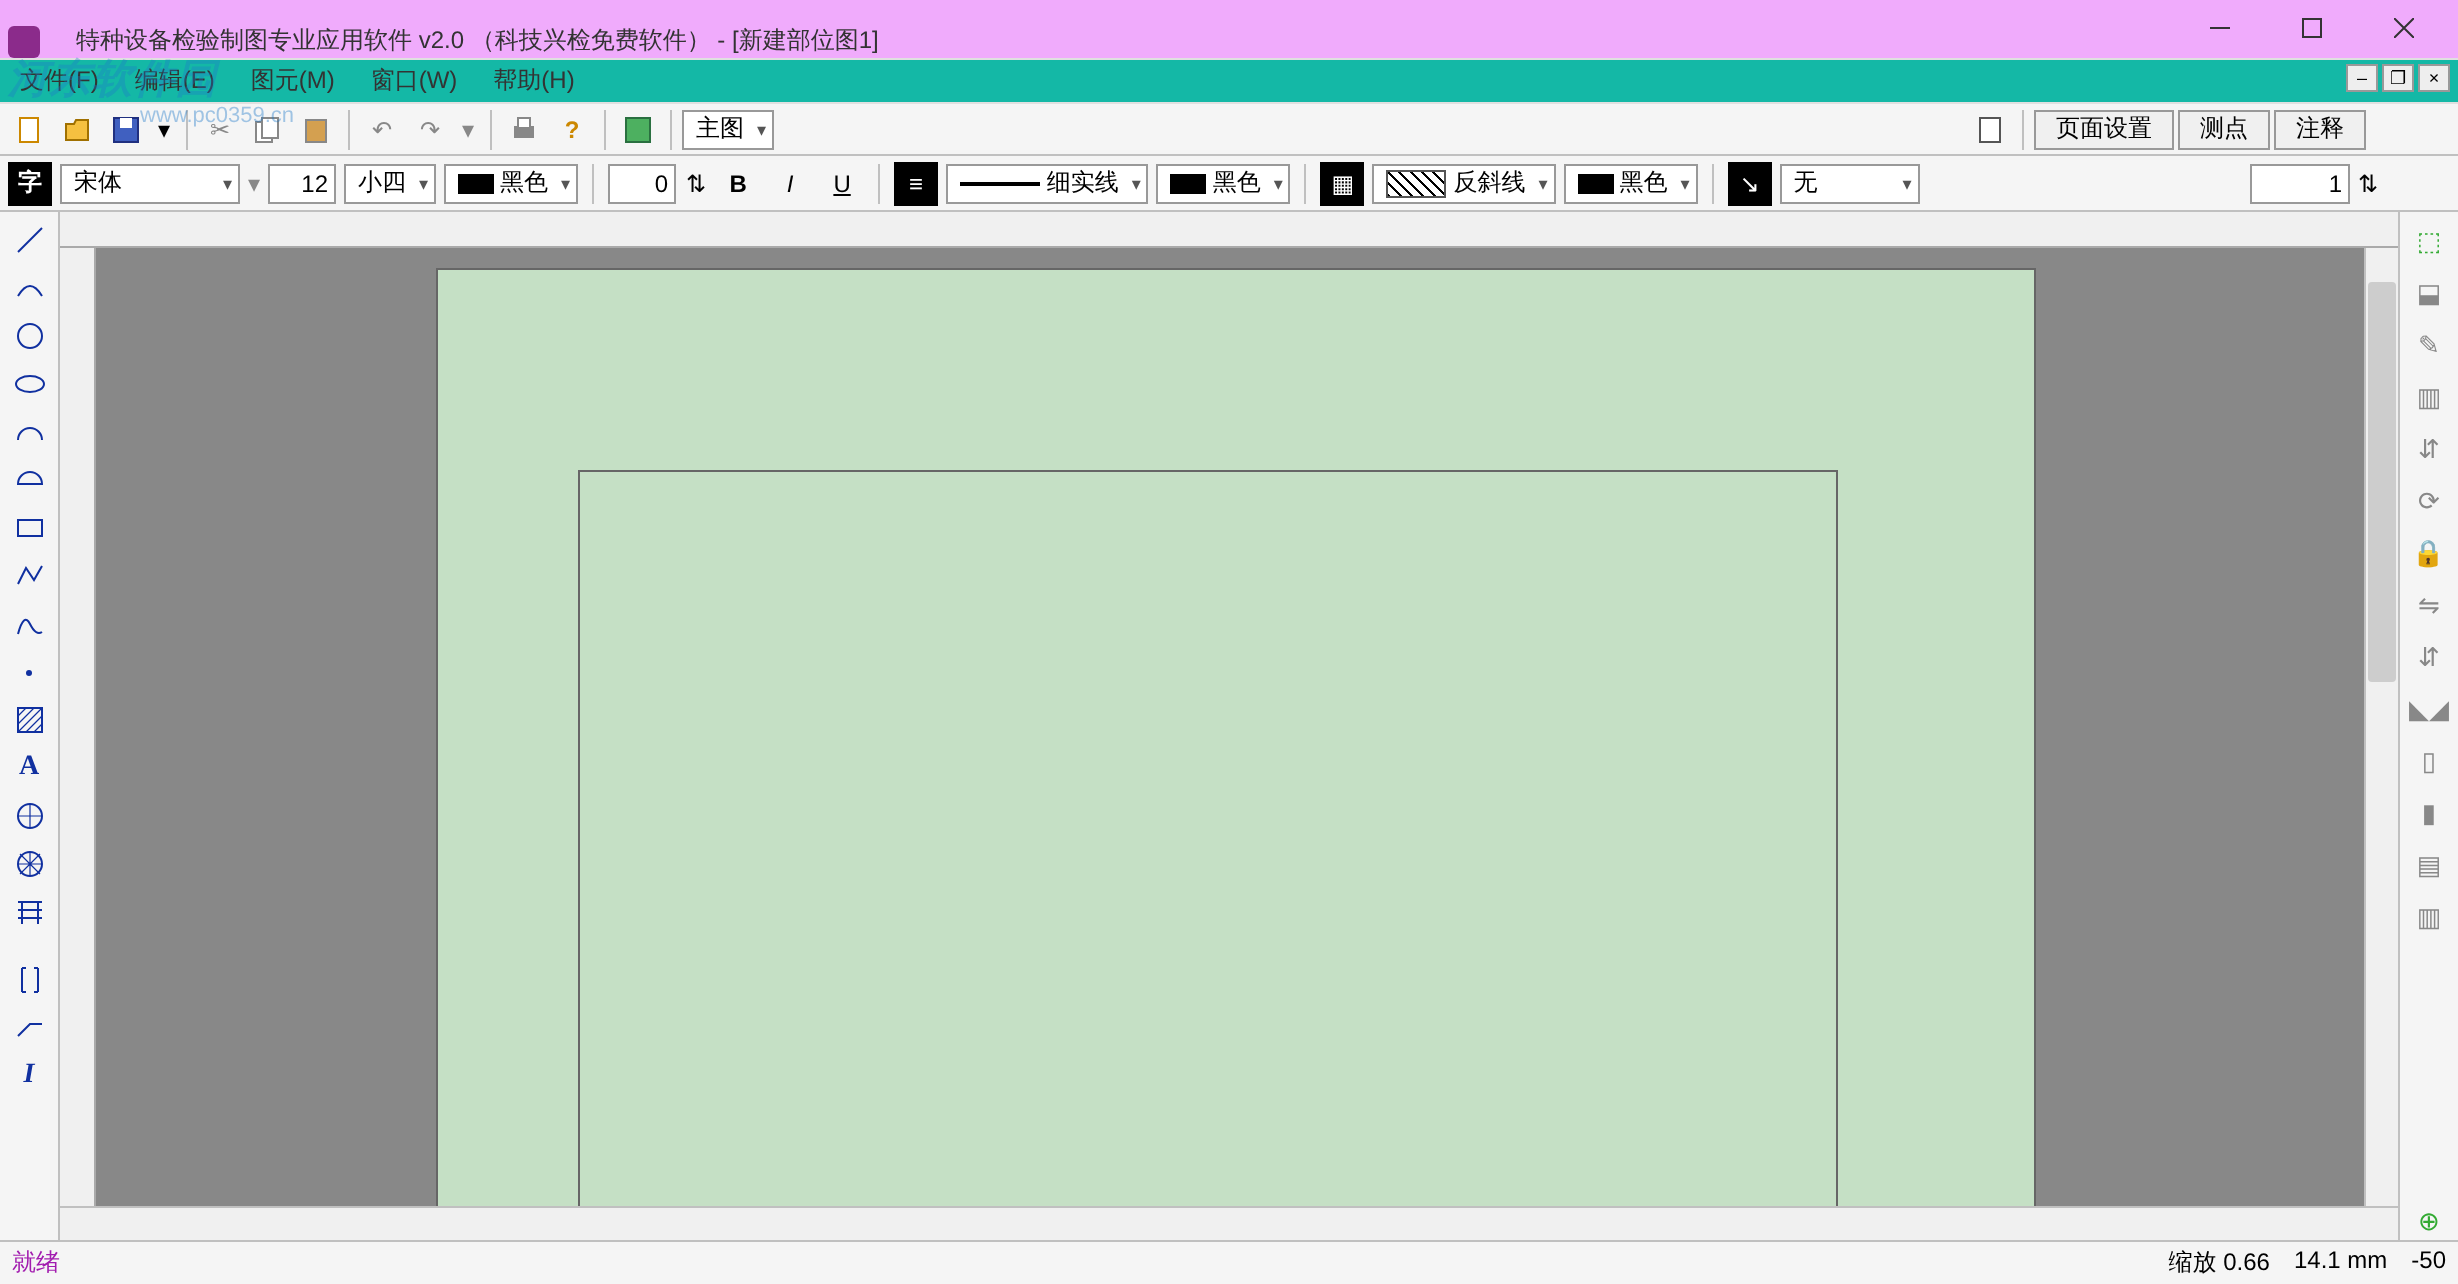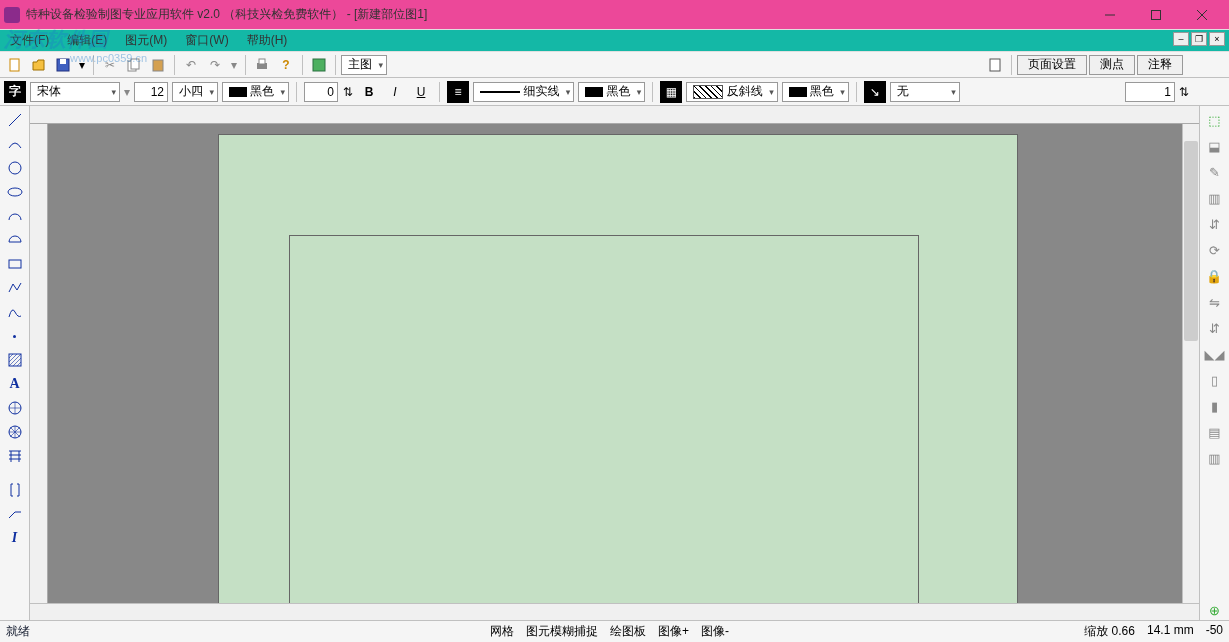--- a/index.html
+++ b/index.html
@@ -1,18 +1,18 @@
 <!DOCTYPE html>
 <html><head>
 <meta charset="utf-8">
 <style>
 * { margin: 0; padding: 0; box-sizing: border-box; font-family: "Microsoft YaHei", sans-serif; font-size: 12px; }
 body { width: 1229px; height: 642px; background: #fff; overflow: hidden; display: flex; flex-direction: column; }
 
-.titlebar { height: 30px; background: #ec4899; display: flex; align-items: center; padding: 0 4px; border-bottom: 1px solid #e0e0e0; }
+.titlebar { height: 30px; background: #f0abfc; display: flex; align-items: flex-end; padding: 0 4px; border-bottom: 1px solid #e0e0e0; gap: 12px; }
 .titlebar .ti { width: 16px; height: 16px; background: #8b2b8b; border-radius: 3px; margin-right: 6px; }
 .titlebar .title { flex: 1; color: #333; }
 .winbtns { display: flex; gap: 0; }
 .winbtn { width: 46px; height: 30px; display: flex; align-items: center; justify-content: center; color: #333; }
 
 .menubar { height: 22px; background: #14b8a6; display: flex; align-items: center; padding: 0 6px; gap: 10px; border-bottom: 1px solid #e0e0e0; position: relative; }
 .menuitem { color: #333; padding: 2px 4px; }
 .mdibtns { position: absolute; right: 4px; top: 2px; display: flex; gap: 2px; }
 .mdib { width: 16px; height: 14px; border: 1px solid #999; background: #eee; font-size: 9px; display: flex; align-items: center; justify-content: center; }
 
@@ -42,21 +42,21 @@
 .cvrow { flex: 1; display: flex; min-height: 0; }
 .rulerV { width: 18px; background: #f0f0f0; border-right: 1px solid #aaa; }
 .canvas { flex: 1; background: #888; position: relative; overflow: hidden; }
 .page { position: absolute; left: 170px; top: 10px; width: 800px; height: 580px; background: #c5e0c5; border: 1px solid #666; }
 .inner { position: absolute; left: 70px; top: 100px; width: 630px; height: 480px; border: 1.5px solid #666; }
 .scrollV { width: 17px; background: #f0f0f0; border-left: 1px solid #c0c0c0; position: relative; }
 .scrollV .thumb { position: absolute; top: 17px; left: 1px; right: 1px; height: 200px; background: #cdcdcd; border-radius: 2px; }
 .scrollH { height: 17px; background: #f0f0f0; border-top: 1px solid #c0c0c0; display: flex; }
 
 .status { height: 22px; background: #f5f5f5; border-top: 1px solid #c0c0c0; display: flex; align-items: center; padding: 0 6px; }
-.status .sl { color: #0f172a; }
+.status .sl { color: #a21caf; }
 .status .sc { position: absolute; left: 490px; display: flex; gap: 12px; }
 .status .sr { margin-left: auto; display: flex; gap: 12px; }
 
 .watermark { position: absolute; top: 26px; left: 4px; font-size: 20px; font-weight: bold; font-style: italic; color: rgba(30,120,200,0.35); pointer-events: none; z-index: 100; letter-spacing: 1px; }
 .watermark2 { position: absolute; top: 52px; left: 70px; font-size: 11px; color: rgba(30,120,200,0.4); pointer-events: none; z-index: 100; }
 
 svg { display: block; }
 </style>
 </head>
 <body>
@@ -321,25 +321,18 @@
     <div class="rtb">▮</div>
     <div class="rtb">▤</div>
     <div class="rtb">▥</div>
     <div style="flex:1"></div>
     <div class="rtb" style="color:#3a3">⊕</div>
   </div>
 </div>
 
 <div class="status" style="position:relative">
   <span class="sl">就绪</span>
-  <div class="sc">
-    <span>网格</span>
-    <span>图元模糊捕捉</span>
-    <span>绘图板</span>
-    <span>图像+</span>
-    <span>图像-</span>
-  </div>
   <div class="sr">
     <span>缩放 0.66</span>
     <span>14.1 mm</span>
     <span>-50</span>
   </div>
 </div>
 
 </body></html>

